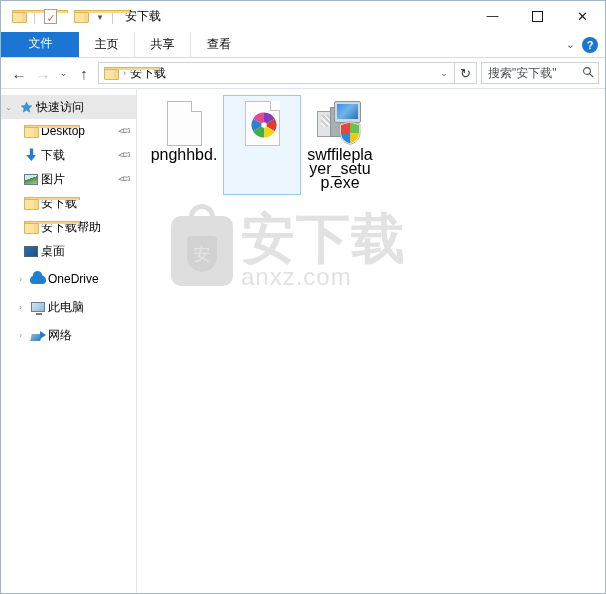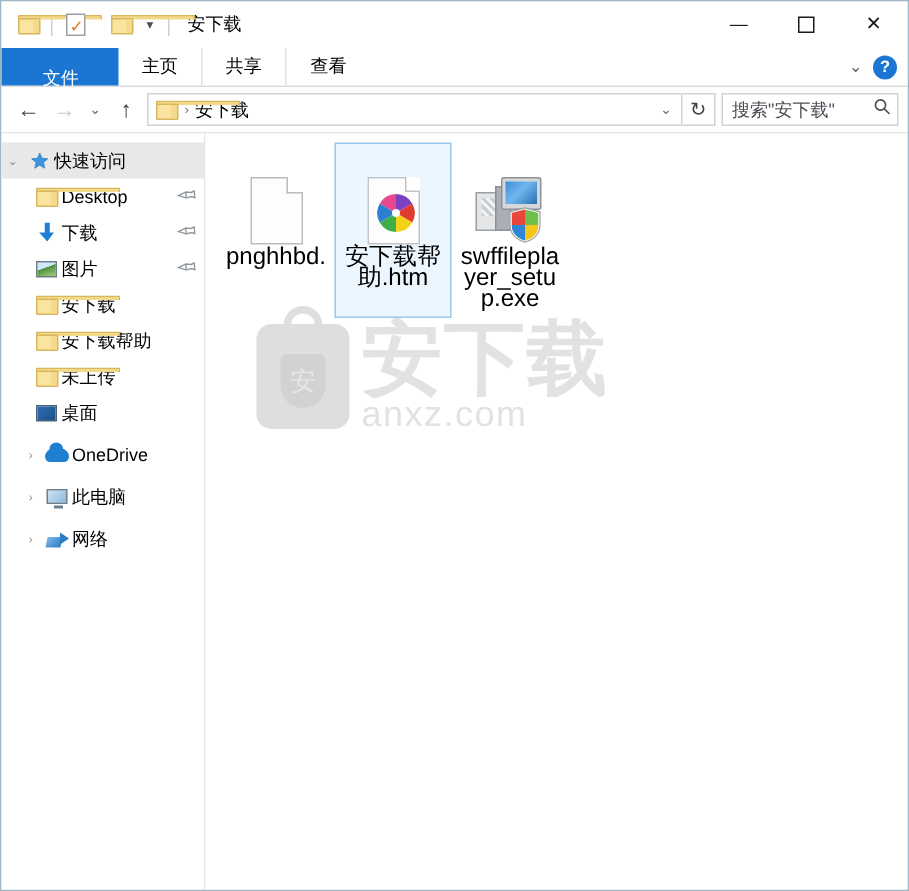--- a/index.html
+++ b/index.html
@@ -219,21 +219,21 @@
     flex: 1; position: relative;
     background: #ffffff;
     overflow: hidden;
   }
   .files {
     display: flex; flex-wrap: wrap;
     padding: 6px 0 0 8px;
     position: relative; z-index: 2;
   }
   .file {
-    width: 78px; padding: 19px 2px 4px;
+    width: 78px; padding: 2px 2px 4px;
     display: flex; flex-direction: column; align-items: center;
     border: 1px solid transparent;
     margin-right: 0;
   }
   .file.selected {
     background: #cce8ff66;
     border: 1px solid #9cc9e8;
   }
   .file .ico-wrap {
     height: 50px; display: flex; align-items: center; justify-content: center;
@@ -527,29 +527,20 @@
       <div class="nav-item indent">
         <span class="nav-ico">
           <span class="folder">
               <span class="tab"></span>
               <span class="body"></span>
             </span>
         </span>
         <span class="nav-label">安下载帮助</span>
       </div>
 
-      <div class="nav-item indent">
-        <span class="nav-ico">
-          <span class="folder">
-              <span class="tab"></span>
-              <span class="body"></span>
-            </span>
-        </span>
-        <span class="nav-label">未上传</span>
-      </div>
 
       <div class="nav-item indent">
         <span class="nav-ico">
           <span class="ic-monitor"></span>
         </span>
         <span class="nav-label">桌面</span>
       </div>
 
       <div class="nav-item indent2" style="margin-top:4px;">
         <span class="nav-chevron">›</span>
@@ -611,21 +602,20 @@
                   <path d="M0,0 L36,-21 A42,42 0 0 1 36,21 Z" fill="#e03b2f"></path>
                   <path d="M0,0 L36,21 A42,42 0 0 1 0,42 Z" fill="#f4d21a"></path>
                   <path d="M0,0 L0,42 A42,42 0 0 1 -36,21 Z" fill="#3fae49"></path>
                   <path d="M0,0 L-36,21 A42,42 0 0 1 -36,-21 Z" fill="#2f7fd0"></path>
                   <path d="M0,0 L-36,-21 A42,42 0 0 1 0,-42 Z" fill="#e8488f"></path>
                   <circle cx="0" cy="0" r="9" fill="#fdfdfd"></circle>
                 </g>
               </svg>
             </span>
           </div>
-          <div class="name">安下载帮助.htm</div>
         </div>
 
         <div class="file">
           <div class="ico-wrap">
             <span class="exe-ico">
               <span class="box"></span>
               <span class="box2"></span>
               <span class="mon"></span>
               <span class="monstand"></span>
               <span class="shield">

